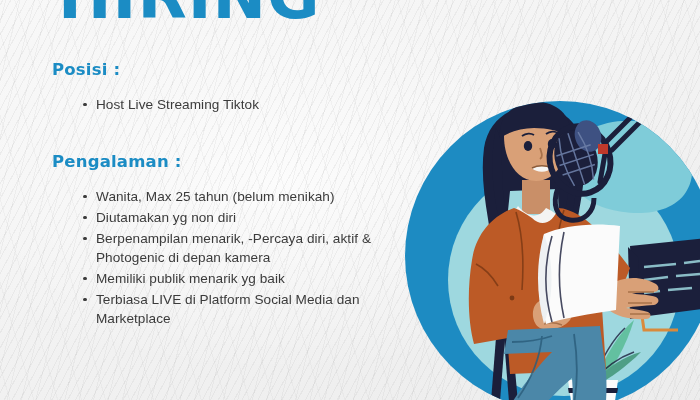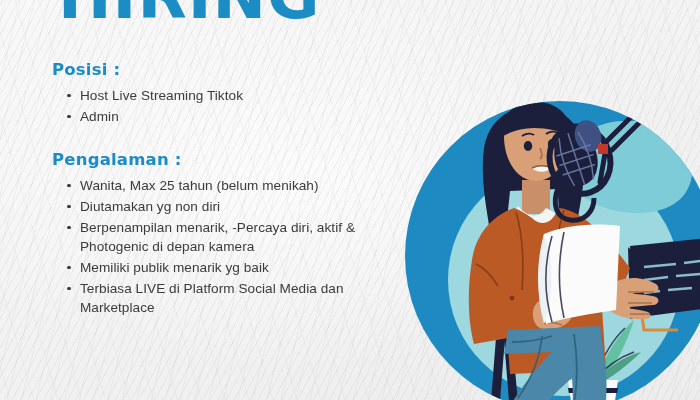--- a/index.html
+++ b/index.html
@@ -48,21 +48,21 @@
   }
 
   
   #col{position:absolute;left:52px;top:60px;width:340px;}
   .sec-head{
     font-size:16.5px;font-weight:bold;color:#1b8cc4;
     font-family:"DejaVu Sans",sans-serif;
     margin:0 0 7px 0;letter-spacing:.2px;
   }
   .gap{height:22px;}
-  ul.blist{margin:0;padding:0;list-style:none;}
+  ul.blist{margin:16px;padding:0;list-style:none;}
   ul.blist li{
     position:relative;padding-left:28px;
     color:#3b3b3b;font-size:13.6px;line-height:19px;
     margin-bottom:2px;letter-spacing:.05px;
   }
   ul.blist li::before{
     content:"";position:absolute;left:15px;top:7.5px;
     width:3.6px;height:3.6px;border-radius:50%;background:#3b3b3b;
   }
 
@@ -221,21 +221,20 @@
     </svg>
   </div>
 
   <div id="hiring">HIRING</div>
 
   <div id="col">
 
     <div class="sec-head">Posisi :</div>
     <ul class="blist">
       <li>Host Live Streaming Tiktok</li>
-      <li>Admin</li>
     </ul>
 
     <div class="gap"></div>
 
     <div class="sec-head">Pengalaman :</div>
     <ul class="blist">
       <li>Wanita, Max 25 tahun (belum menikah)</li>
       <li>Diutamakan yg non diri</li>
       <li>Berpenampilan menarik, -Percaya diri, aktif &amp; Photogenic di depan kamera</li>
       <li>Memiliki publik menarik yg baik</li>

